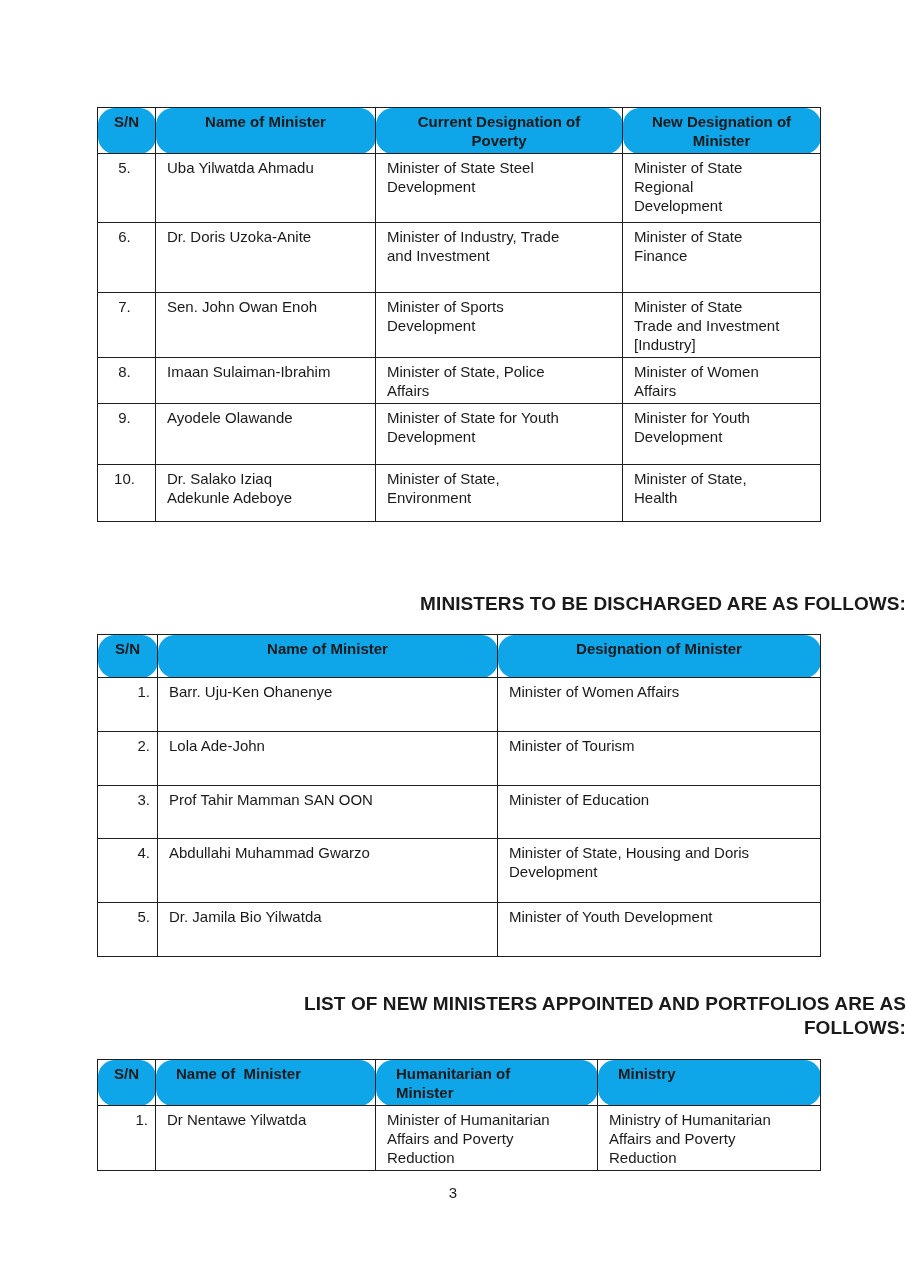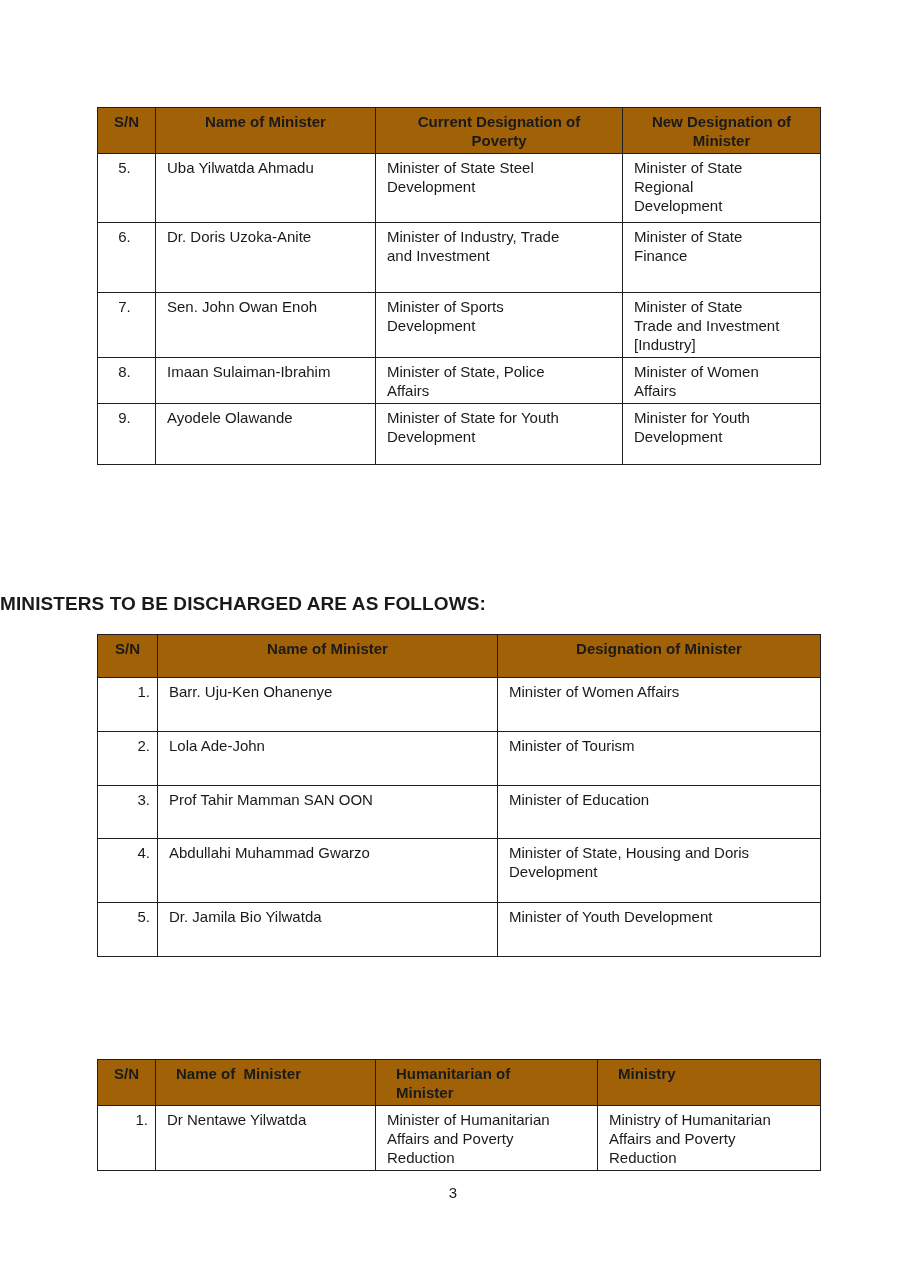--- a/index.html
+++ b/index.html
@@ -23,44 +23,45 @@
   table.t3{top:1059px;}
   .doc th,.doc td{
     border:1.6px solid #1f1f1f;
     vertical-align:top;
     white-space:pre-wrap;
     font-size:15px;
     line-height:19px;
     overflow:hidden;
   }
   .doc th{
-    background:#a16207;
+    background:#0ea5e9;
     font-weight:bold;
     text-align:center;
     padding:4px 5px 3px 5px;
+    border-radius:17px;
   }
   .doc td{
     padding:4px 6px 3px 11px;
   }
   
   .t1 col.c-sn{width:58px}.t1 col.c-name{width:220px}.t1 col.c-cur{width:247px}.t1 col.c-new{width:198px}
   .t2 col.c-sn{width:60px}.t2 col.c-name{width:340px}.t2 col.c-des{width:323px}
   .t3 col.c-sn{width:58px}.t3 col.c-name{width:220px}.t3 col.c-des{width:222px}.t3 col.c-min{width:223px}
   
   .t1 td.sn{text-align:center;padding-left:0;padding-right:4px;}
   .t2 td.sn,.t3 td.sn{text-align:right;padding-left:0;padding-right:7px;}
   
   .t3 th.lft{text-align:left;padding-left:20px;}
   
   .h45{height:45px}.h69{height:69px}.h70{height:70px}.h64{height:64px}
   .h61{height:61px}.h57{height:57px}.h43{height:43px}.h54{height:54px}
   .h53{height:53px}.h65{height:65px}
   .section-heading{
     position:absolute;left:0;width:906px;
-    text-align:left;
+    text-align:right;
     font-weight:bold;
     font-size:19px;line-height:24px;
     white-space:pre-line;
     letter-spacing:.1px;
   }
   #heading-discharged{top:592px;}
   #heading-new-appointments{top:992px;}
   .page-number{
     position:absolute;top:1184px;left:0;width:906px;
     text-align:center;font-size:15px;
@@ -124,20 +125,29 @@
 Affairs</td>
       </tr>
       <tr class="h61">
         <td class="sn">9.</td>
         <td>Ayodele Olawande</td>
         <td>Minister of State for Youth
 Development</td>
         <td>Minister for Youth
 Development</td>
       </tr>
+      <tr class="h57">
+        <td class="sn">10.</td>
+        <td>Dr. Salako Iziaq
+Adekunle Adeboye</td>
+        <td>Minister of State,
+Environment</td>
+        <td>Minister of State,
+Health</td>
+      </tr>
     </tbody>
   </table>
 
   <div class="section-heading" id="heading-discharged">MINISTERS TO BE DISCHARGED ARE AS FOLLOWS:</div>
 
   <table class="doc t2">
     <colgroup>
         <col class="c-sn">
         <col class="c-name">
         <col class="c-des">
@@ -172,20 +182,22 @@
 Development</td>
       </tr>
       <tr class="h54">
         <td class="sn">5.</td>
         <td>Dr. Jamila Bio Yilwatda</td>
         <td>Minister of Youth Development</td>
       </tr>
     </tbody>
   </table>
 
+  <div class="section-heading" id="heading-new-appointments">LIST OF NEW MINISTERS APPOINTED AND PORTFOLIOS ARE AS
+FOLLOWS:</div>
 
   <table class="doc t3">
     <colgroup>
         <col class="c-sn">
         <col class="c-name">
         <col class="c-des">
         <col class="c-min">
       </colgroup>
     <thead>
       <tr class="h45">

